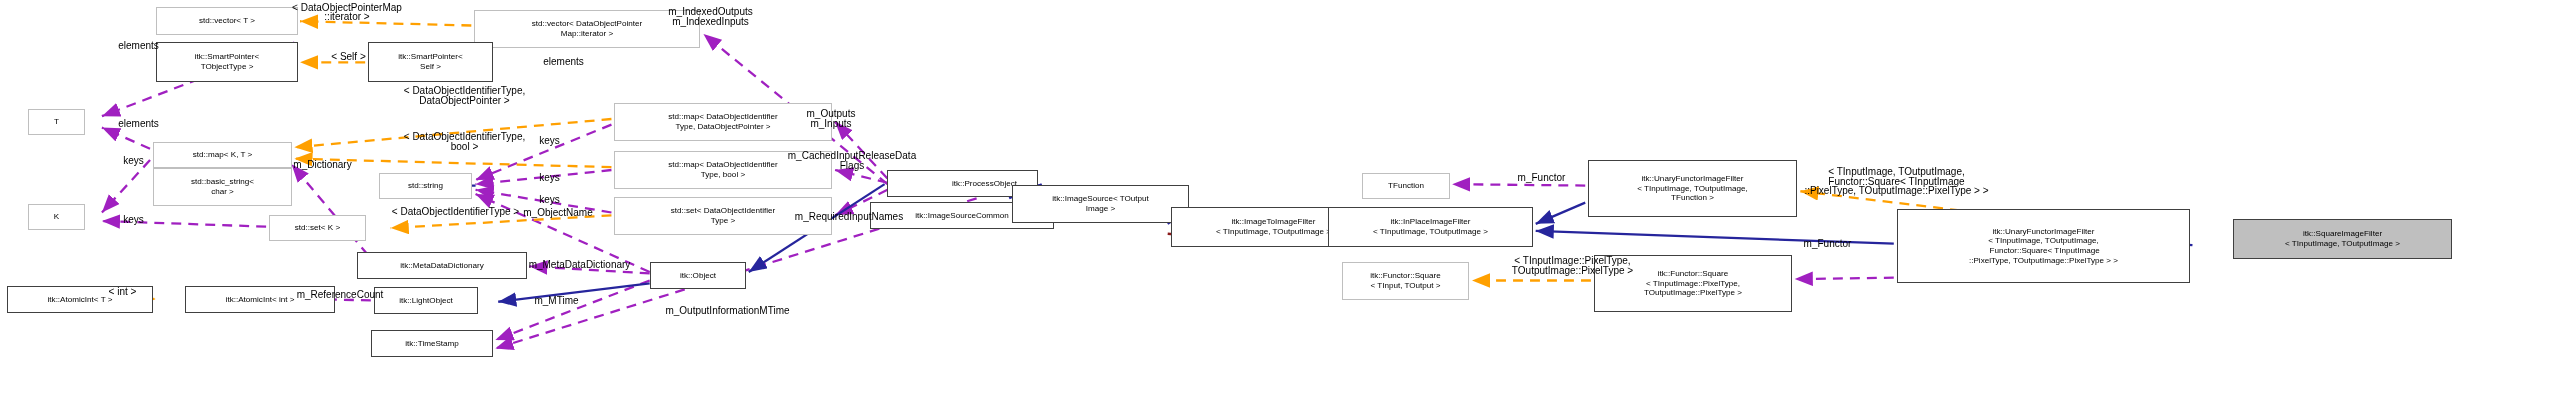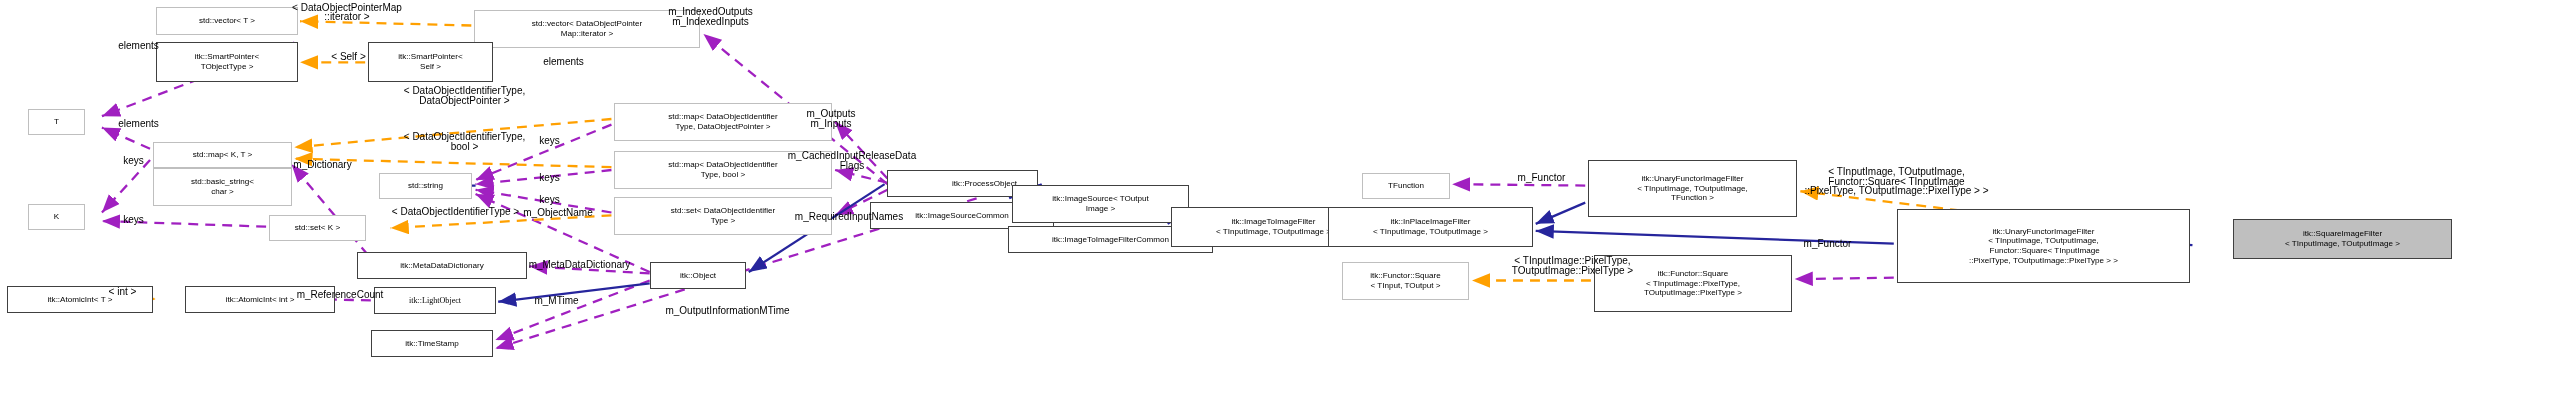--- a/index.html
+++ b/index.html
@@ -116,34 +116,33 @@
 char &gt;</div>
   <div class="node thin" style="left:269px;top:215px;width:97px;height:25.5px;">std::set&lt; K &gt;</div>
   <div class="node bold" style="left:7px;top:286px;width:146px;height:27px;">itk::AtomicInt&lt; T &gt;</div>
   <div class="node bold" style="left:185px;top:286px;width:150px;height:27px;">itk::AtomicInt&lt; int &gt;</div>
   <div class="node thin" style="left:474px;top:10px;width:226px;height:38px;">std::vector&lt; DataObjectPointer
 Map::iterator &gt;</div>
   <div class="node bold" style="left:368px;top:42px;width:125px;height:40px;">itk::SmartPointer&lt;
 Self &gt;</div>
   <div class="node thin" style="left:379px;top:173px;width:93px;height:25.5px;">std::string</div>
   <div class="node bold" style="left:357px;top:252px;width:170px;height:27px;">itk::MetaDataDictionary</div>
-  <div class="node bold" style="left:374px;top:287px;width:122px;height:27px;font-family:Liberation Serif, serif;">itk::LightObject</div>
+  <div class="node bold" style="left:374px;top:287px;width:104px;height:27px;">itk::LightObject</div>
   <div class="node bold" style="left:371px;top:330px;width:122px;height:27px;">itk::TimeStamp</div>
   <div class="node bold" style="left:650px;top:262px;width:96px;height:27px;">itk::Object</div>
   <div class="node thin" style="left:614px;top:103px;width:218px;height:38px;">std::map&lt; DataObjectIdentifier
 Type, DataObjectPointer &gt;</div>
   <div class="node thin" style="left:614px;top:151px;width:218px;height:38px;">std::map&lt; DataObjectIdentifier
 Type, bool &gt;</div>
   <div class="node thin" style="left:614px;top:197px;width:218px;height:38px;">std::set&lt; DataObjectIdentifier
 Type &gt;</div>
   <div class="node bold" style="left:887px;top:170px;width:151px;height:27px;padding-left:44px;">itk::ProcessObject</div>
   <div class="node bold" style="left:870px;top:202px;width:184px;height:27px;">itk::ImageSourceCommon</div>
   <div class="node bold" style="left:1012px;top:185px;width:177px;height:38px;">itk::ImageSource&lt; TOutput
 Image &gt;</div>
-  <div class="node bold" style="left:1008px;top:226px;width:205px;height:27px;">itk::ImageToImageFilterCommon</div>
   <div class="node bold" style="left:1171px;top:207px;width:205px;height:40px;">itk::ImageToImageFilter
 &lt; TInputImage, TOutputImage &gt;</div>
   <div class="node bold" style="left:1328px;top:207px;width:205px;height:40px;">itk::InPlaceImageFilter
 &lt; TInputImage, TOutputImage &gt;</div>
   <div class="node thin" style="left:1362px;top:173px;width:88px;height:25.5px;">TFunction</div>
   <div class="node thin" style="left:1342px;top:262px;width:127px;height:38px;">itk::Functor::Square
 &lt; TInput, TOutput &gt;</div>
   <div class="node bold" style="left:1588px;top:160px;width:209px;height:57px;">itk::UnaryFunctorImageFilter
 &lt; TInputImage, TOutputImage,
 TFunction &gt;</div>

